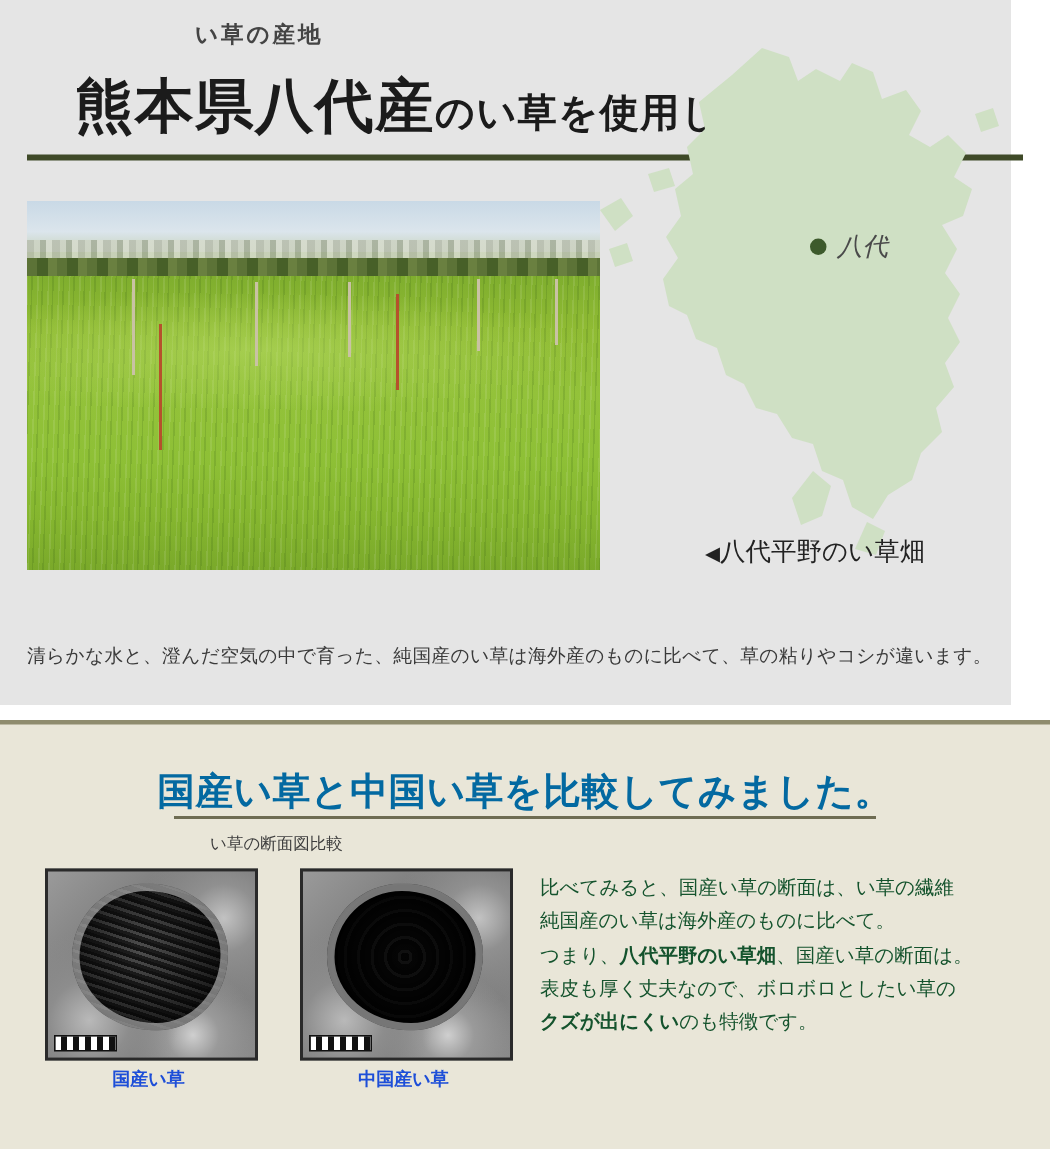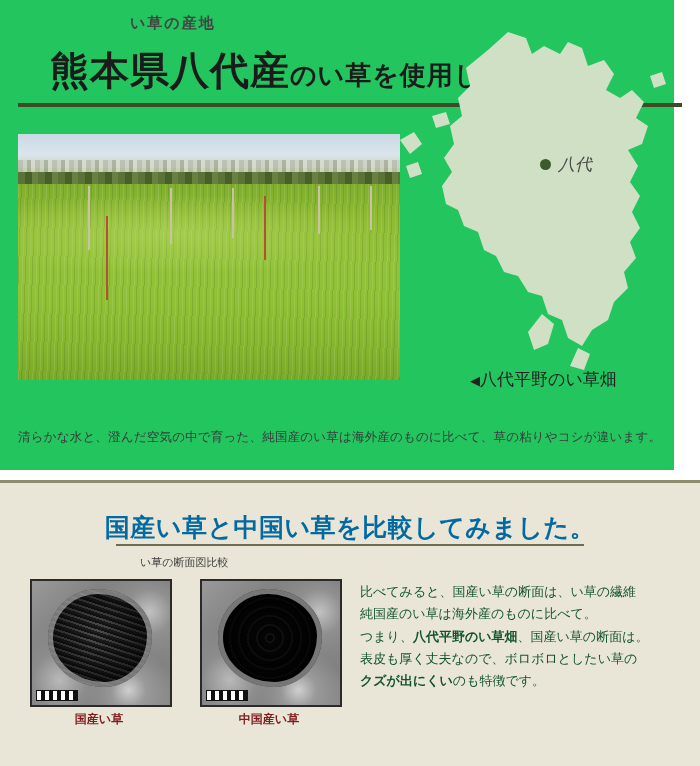--- a/index.html
+++ b/index.html
@@ -18,21 +18,21 @@
     position: relative;
     width: 700px;
     height: 766px;
   }
 
   
   .origin-section {
     position: relative;
     width: 674px;
     height: 470px;
-    background: #22c55e;
+    background: #e5e5e5;
   }
   .kicker {
     position: absolute;
     left: 130px;
     top: 14px;
     font-size: 15px;
     letter-spacing: 2px;
     color: #444444;
     font-weight: bold;
   }
@@ -150,21 +150,21 @@
   .map-wrap {
     position: absolute;
     left: 392px;
     top: 20px;
     width: 300px;
     height: 370px;
   }
   .map-caption {
     position: absolute;
     left: 470px;
-    top: 368px;
+    top: 356px;
     font-size: 17px;
     color: #222222;
     white-space: nowrap;
   }
   .map-caption .tri {
     font-size: 13px;
     color: #222222;
   }
   .city-dot {
     position: absolute;
@@ -296,21 +296,21 @@
     background: repeating-linear-gradient(90deg, #ffffff 0px, #ffffff 4px, #111111 4px, #111111 8px);
     border: 1px solid #111111;
   }
   .micro-label {
     position: absolute;
     top: 228px;
     width: 138px;
     text-align: center;
     font-size: 12px;
     font-weight: bold;
-    color: #7f1d1d;
+    color: #1d4ed8;
   }
   .micro-label.left { left: 30px; }
   .micro-label.right { left: 200px; }
 
   .compare-body {
     position: absolute;
     left: 360px;
     top: 98px;
     width: 300px;
     font-size: 13px;

